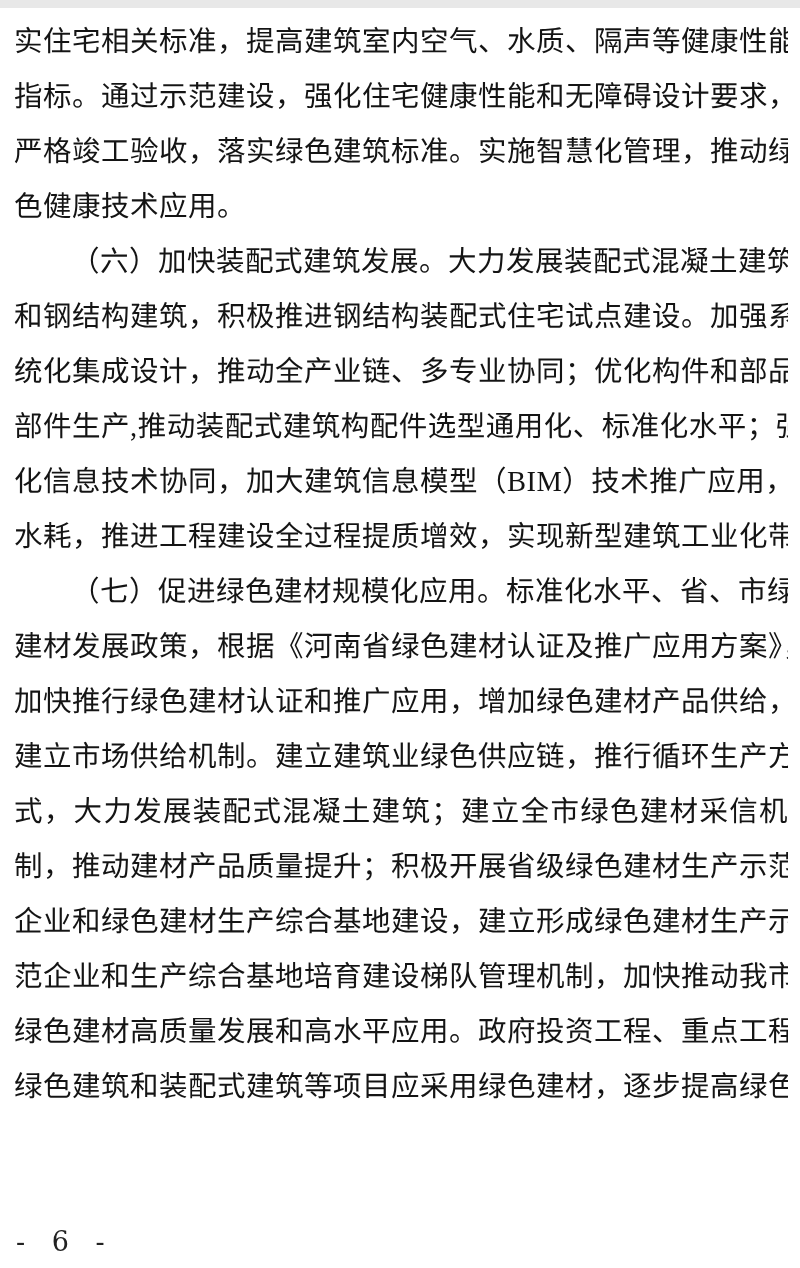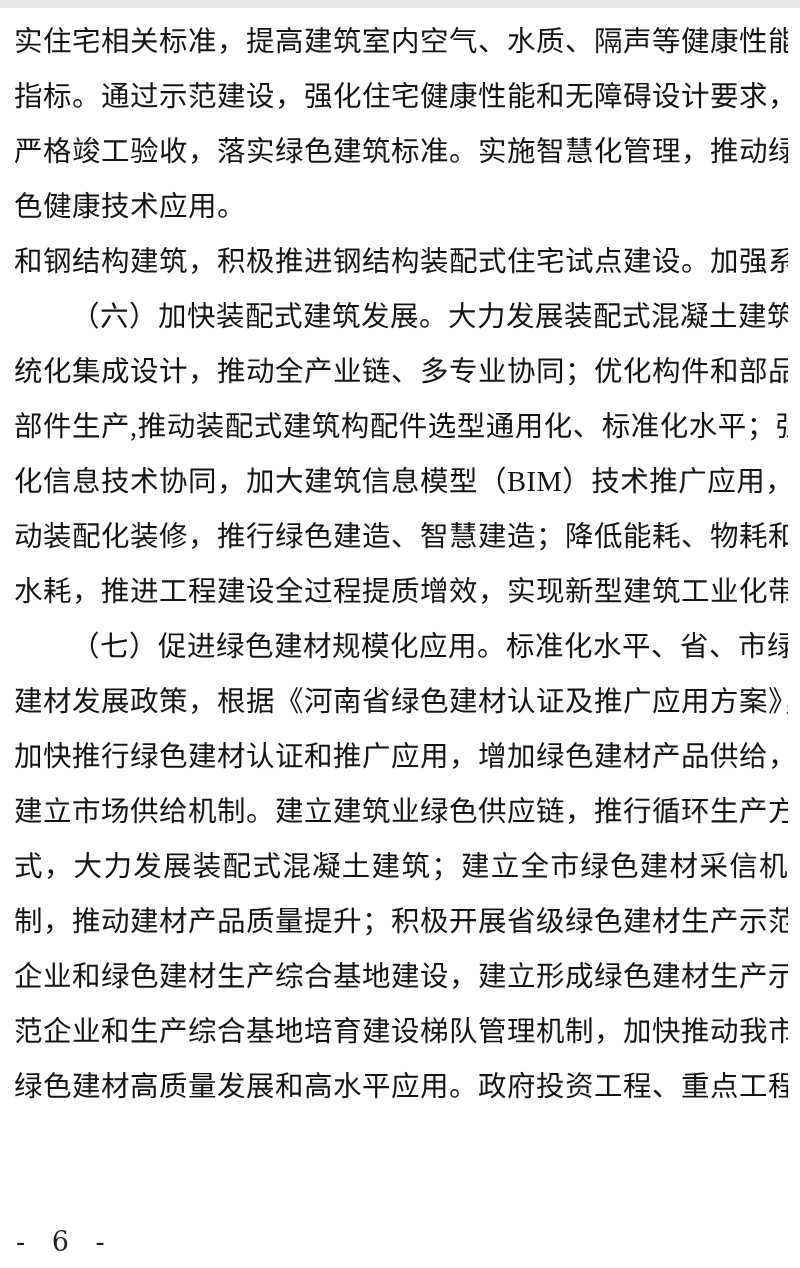--- a/index.html
+++ b/index.html
@@ -57,31 +57,31 @@
 </style>
 </head>
 <body>
 
 <div class="page">
   <div class="doc-body">
       <div class="line">实住宅相关标准，提高建筑室内空气、水质、隔声等健康性能</div>
       <div class="line">指标。通过示范建设，强化住宅健康性能和无障碍设计要求，</div>
       <div class="line">严格竣工验收，落实绿色建筑标准。实施智慧化管理，推动绿</div>
       <div class="line no-fill">色健康技术应用。</div>
+      <div class="line indent"><span class="section-heading">（六）加快装配式建筑发展。</span><span>大力发展装配式混凝土建筑</span></div>
       <div class="line">和钢结构建筑，积极推进钢结构装配式住宅试点建设。加强系</div>
-      <div class="line indent"><span class="section-heading">（六）加快装配式建筑发展。</span><span>大力发展装配式混凝土建筑</span></div>
       <div class="line">统化集成设计，推动全产业链、多专业协同；优化构件和部品</div>
       <div class="line">部件生产,推动装配式建筑构配件选型通用化、标准化水平；强</div>
       <div class="line">化信息技术协同，加大建筑信息模型（BIM）技术推广应用，推</div>
-      <div class="line">动装配化装修，推行绿色建造、智慧建造；降低能耗、物耗和</div>
       <div class="line">水耗，推进工程建设全过程提质增效，实现新型建筑工业化带</div>
       <div class="line indent"><span class="section-heading">（七）促进绿色建材规模化应用。</span><span>标准化水平、省、市绿色</span></div>
       <div class="line">建材发展政策，根据《河南省绿色建材认证及推广应用方案》，</div>
       <div class="line">加快推行绿色建材认证和推广应用，增加绿色建材产品供给，</div>
       <div class="line">建立市场供给机制。建立建筑业绿色供应链，推行循环生产方</div>
       <div class="line">式，大力发展装配式混凝土建筑；建立全市绿色建材采信机</div>
       <div class="line">制，推动建材产品质量提升；积极开展省级绿色建材生产示范</div>
       <div class="line">企业和绿色建材生产综合基地建设，建立形成绿色建材生产示</div>
       <div class="line">范企业和生产综合基地培育建设梯队管理机制，加快推动我市</div>
       <div class="line">绿色建材高质量发展和高水平应用。政府投资工程、重点工程、</div>
+      <div class="line">绿色建筑和装配式建筑等项目应采用绿色建材，逐步提高绿色</div>
     </div>
   <div class="footer-pagenum">- 6 -</div>
 </div>
 
 </body></html>

